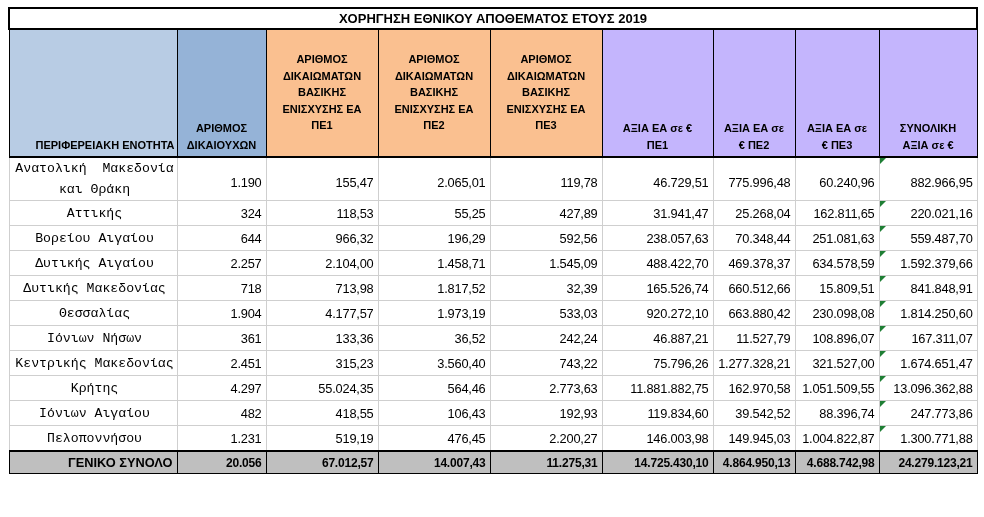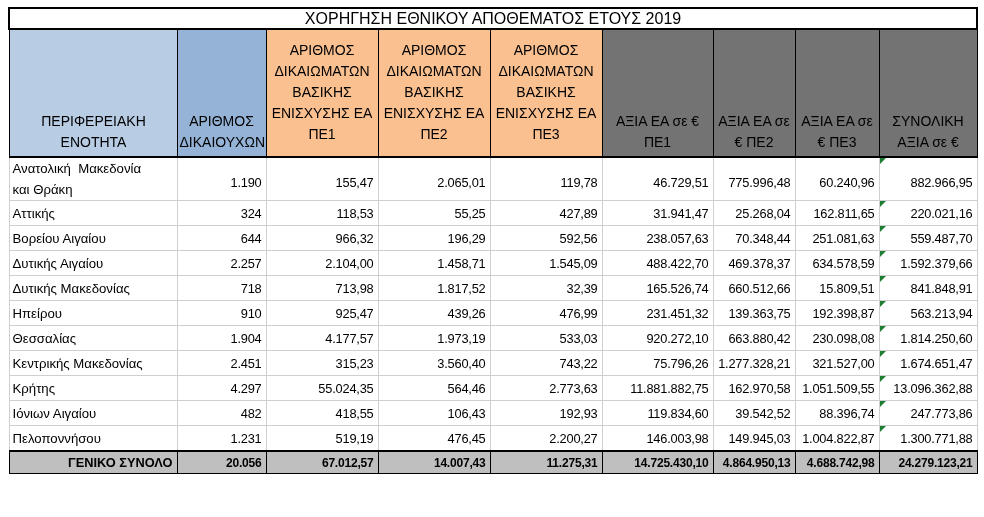--- a/index.html
+++ b/index.html
@@ -1,34 +1,34 @@
 <!DOCTYPE html>
 <html><head>
 <meta charset="utf-8">
 <style>
   html,body{margin:0;padding:0;background:#ffffff;}
   .sheet{box-sizing:border-box;width:984px;height:517px;padding:7px 8px;background:#fff;}
   table{border-collapse:collapse;table-layout:fixed;width:968px;
         font-family:"Liberation Sans",sans-serif;color:#000;}
   th,td{padding:0;}
   
-  .r-title th{height:19px;font-size:16px;font-weight:normal;text-align:center;
+  .r-title th{height:19px;font-size:13px;font-weight:bold;text-align:center;
               vertical-align:middle;background:#fff;border:2px solid #000;}
   
   .r-head{height:128px;}
   .r-head th{border:1px solid #000;border-bottom:2px solid #000;
-             font-size:14px;font-weight:normal;line-height:1.5;
+             font-size:11px;font-weight:bold;line-height:1.5;
              white-space:pre-line;text-align:center;padding:2px 2px 3px 2px;}
-  th.h-bluelight{background:#b8cce4;text-align:center;vertical-align:bottom;padding-left:3px;}
+  th.h-bluelight{background:#b8cce4;text-align:right;vertical-align:bottom;padding-left:3px;}
   th.h-blue{background:#95b3d7;vertical-align:bottom;}
   th.h-orange{background:#fac090;vertical-align:middle;}
-  th.h-green{background:#737373;vertical-align:bottom;margin-top:12px;}
+  th.h-green{background:#c4b5fd;vertical-align:bottom;margin-top:12px;}
   
   tbody td{border:1px solid #cfcfcf;height:24px;vertical-align:middle;font-size:12.8px;}
-  td.region{text-align:left;padding-left:3px;white-space:pre-wrap;font-size:13.2px;}
+  td.region{text-align:center;padding-left:3px;white-space:pre-wrap;font-size:13.2px;font-family:Liberation Mono, monospace;}
   td.num{text-align:right;padding-right:4px;white-space:nowrap;letter-spacing:-0.2px;}
   .r-tall{height:43px;}
   .r-tall td{vertical-align:bottom;padding-bottom:10px;}
   .r-tall td.region{vertical-align:middle;padding-bottom:0;line-height:1.6;}
   .tri-cell{position:relative;}
   .tri{position:absolute;top:0;left:0;width:0;height:0;
        border-top:6px solid #1e7e34;border-right:6px solid transparent;}
   
   .r-total td{background:#bfbfbf;border:1px solid #000;border-top:2px solid #000;
               font-weight:bold;height:21px;font-size:12px;}
@@ -149,45 +149,45 @@
       <td class="num">32,39</td>
       <td class="num">165.526,74</td>
       <td class="num">660.512,66</td>
       <td class="num">15.809,51</td>
       <td class="num tri-cell">
         <span class="tri"></span>
         <span>841.848,91</span>
       </td>
     </tr>
     <tr>
-      <td class="region">Ηπείρου</td>
-      <td class="num">910</td>
-      <td class="num">925,47</td>
-      <td class="num">439,26</td>
-      <td class="num">476,99</td>
-      <td class="num">231.451,32</td>
-      <td class="num">139.363,75</td>
-      <td class="num">192.398,87</td>
-      <td class="num tri-cell">
-        <span class="tri"></span>
-        <span>563.213,94</span>
-      </td>
-    </tr>
-    <tr>
       <td class="region">Θεσσαλίας</td>
       <td class="num">1.904</td>
       <td class="num">4.177,57</td>
       <td class="num">1.973,19</td>
       <td class="num">533,03</td>
       <td class="num">920.272,10</td>
       <td class="num">663.880,42</td>
       <td class="num">230.098,08</td>
       <td class="num tri-cell">
         <span class="tri"></span>
         <span>1.814.250,60</span>
+      </td>
+    </tr>
+    <tr>
+      <td class="region">Ιόνιων Νήσων</td>
+      <td class="num">361</td>
+      <td class="num">133,36</td>
+      <td class="num">36,52</td>
+      <td class="num">242,24</td>
+      <td class="num">46.887,21</td>
+      <td class="num">11.527,79</td>
+      <td class="num">108.896,07</td>
+      <td class="num tri-cell">
+        <span class="tri"></span>
+        <span>167.311,07</span>
       </td>
     </tr>
     <tr>
       <td class="region">Κεντρικής Μακεδονίας</td>
       <td class="num">2.451</td>
       <td class="num">315,23</td>
       <td class="num">3.560,40</td>
       <td class="num">743,22</td>
       <td class="num">75.796,26</td>
       <td class="num">1.277.328,21</td>

